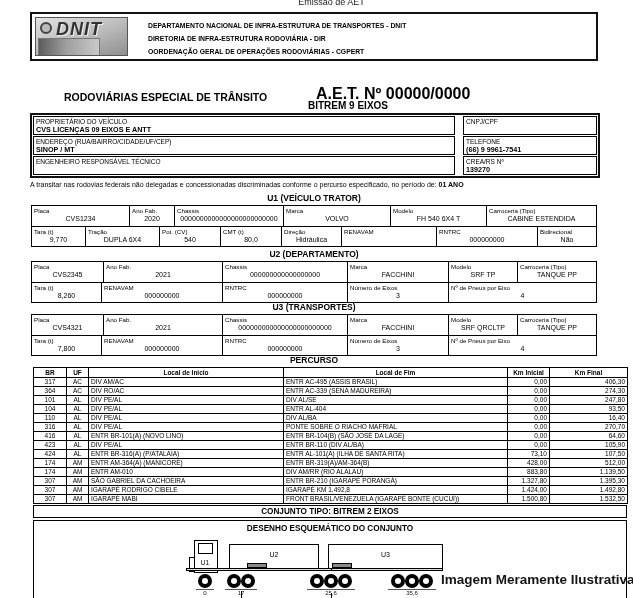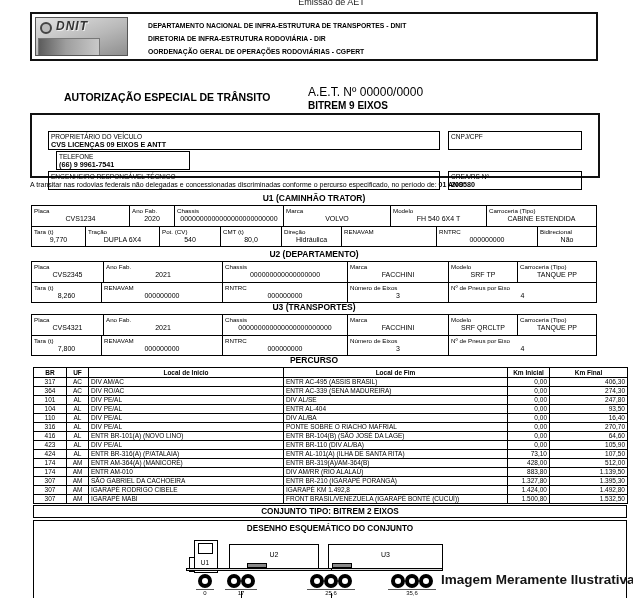--- a/index.html
+++ b/index.html
@@ -12,40 +12,40 @@
   }
   .abs { position: absolute; }
 
   
   .top-label { top:-3px; left:0; width:663px; text-align:center; font-size:9px; color:#222; }
 
   
   .header-box { left:30px; top:12px; width:568px; height:49px; border:2px solid #111; background:#fff; }
   .logo { position:absolute; left:3px; top:3px; width:93px; height:39px; border:1px solid #555;
           background:linear-gradient(160deg,#e3e3e3 0%,#b9b9b9 55%,#8f8f8f 100%); overflow:hidden; }
-  .logo-text { position:absolute; left:20px; top:1px; font-size:12px; font-weight:bold; font-style:italic;
+  .logo-text { position:absolute; left:20px; top:1px; font-size:18px; font-weight:bold; font-style:italic;
                letter-spacing:1px; color:#333; text-shadow:1px 1px 0 #eee; }
   .logo-emblem { position:absolute; left:4px; top:4px; width:12px; height:12px; border:2px solid #444;
                  border-radius:50%; background:#bbb; }
   .logo-photo { position:absolute; left:2px; top:20px; width:62px; height:18px;
                 background:linear-gradient(90deg,#5c5c5c,#9e9e9e 45%,#c9c9c9); border:1px solid #777; }
   .header-lines { position:absolute; left:116px; top:5px; }
   .header-line { font-size:6.8px; font-weight:bold; line-height:13px; white-space:nowrap; }
 
   
   .resolution-box { left:30px; top:63px; width:568px; height:18px; border:2px solid #111;
                     text-align:center; font-weight:bold; font-size:9.5px; line-height:14px; }
 
   
   .title-main { left:64px; top:91px; font-weight:bold; font-size:10.5px; }
-  .aet-number { left:308px; top:85px; font-weight:normal; font-size:12px; }
+  .aet-number { left:316px; top:85px; font-weight:bold; font-size:16px; }
   .aet-type   { left:308px; top:100px; font-weight:bold; font-size:10px; }
 
   
-  .owner-box { left:30px; top:113px; width:570px; height:65px; border:2px solid #111; padding:16px; }
+  .owner-box { left:30px; top:113px; width:570px; height:65px; border:2px solid #111; padding:1px; }
   .owner-row { display:flex; height:19px; margin-bottom:1px; }
   .owner-cell { border:1px solid #000; padding:0 2px; overflow:hidden; }
   .owner-cell.left { flex:1; }
   .owner-cell.right { width:134px; margin-left:8px; }
   .owner-label { font-size:6.5px; line-height:8px; padding-top:1px; }
   .owner-value { font-size:7.2px; font-weight:bold; line-height:8px; }
 
   .transit-note { left:30px; top:181px; width:590px; font-size:7px; }
   .transit-note b { font-weight:bold; }
 
@@ -108,60 +108,64 @@
       <span class="logo-photo"></span>
     </div>
     <div class="header-lines">
         <div class="header-line">DEPARTAMENTO NACIONAL DE INFRA-ESTRUTURA DE TRANSPORTES - DNIT</div>
         <div class="header-line">DIRETORIA DE INFRA-ESTRUTURA RODOVIÁRIA - DIR</div>
         <div class="header-line">OORDENAÇÃO GERAL DE OPERAÇÕES RODOVIÁRIAS - CGPERT</div>
       </div>
   </div>
 
 
-  <div class="abs title-main">AUTORIZAÇÃO ESPECIAL DE TRÂNSITO</div>
+  <div class="abs title-main">RODOVIÁRIAS ESPECIAL DE TRÂNSITO</div>
   <div class="abs aet-number">A.E.T. Nº 00000/0000</div>
   <div class="abs aet-type">BITREM 9 EIXOS</div>
 
   <div class="abs owner-box">
       <div class="owner-row">
         <div class="owner-cell left">
           <div class="owner-label">PROPRIETÁRIO DO VEÍCULO</div>
           <div class="owner-value">CVS LICENÇAS 09 EIXOS E ANTT</div>
         </div>
         <div class="owner-cell right">
           <div class="owner-label">CNPJ/CPF</div>
           <div class="owner-value"></div>
         </div>
       </div>
       <div class="owner-row">
+        <div class="owner-cell left">
+          <div class="owner-label">ENDEREÇO (RUA/BAIRRO/CIDADE/UF/CEP)</div>
+          <div class="owner-value">SINOP / MT</div>
+        </div>
         <div class="owner-cell right">
           <div class="owner-label">TELEFONE</div>
           <div class="owner-value">(66) 9 9961-7541</div>
         </div>
       </div>
       <div class="owner-row">
         <div class="owner-cell left">
           <div class="owner-label">ENGENHEIRO RESPONSÁVEL TÉCNICO</div>
           <div class="owner-value"></div>
         </div>
         <div class="owner-cell right">
           <div class="owner-label">CREA/RS Nº</div>
-          <div class="owner-value">209580</div>
+          <div class="owner-value">139270</div>
         </div>
       </div>
     </div>
 
   <div class="abs transit-note">
     <span>A transitar nas rodovias federais não delegadas e concessionadas discriminadas conforme o percurso especificado, no período de:</span>
     <b>01 ANO</b>
   </div>
 
   <div id="units-root">
-      <div class="abs utitle" style="top: 193px;">U1 (CAMINHÃO TRATOR)</div>
+      <div class="abs utitle" style="top: 193px;">U1 (VEÍCULO TRATOR)</div>
       <div class="abs utable" style="top: 205px;">
         <div class="urow">
           <div class="ucell" style="flex: 0 0 97px;">
             <div class="flabel">Placa</div>
             <div class="fvalue">CVS1234</div>
           </div>
           <div class="ucell" style="flex: 0 0 45px;">
             <div class="flabel">Ano Fab.</div>
             <div class="fvalue">2020</div>
           </div>

